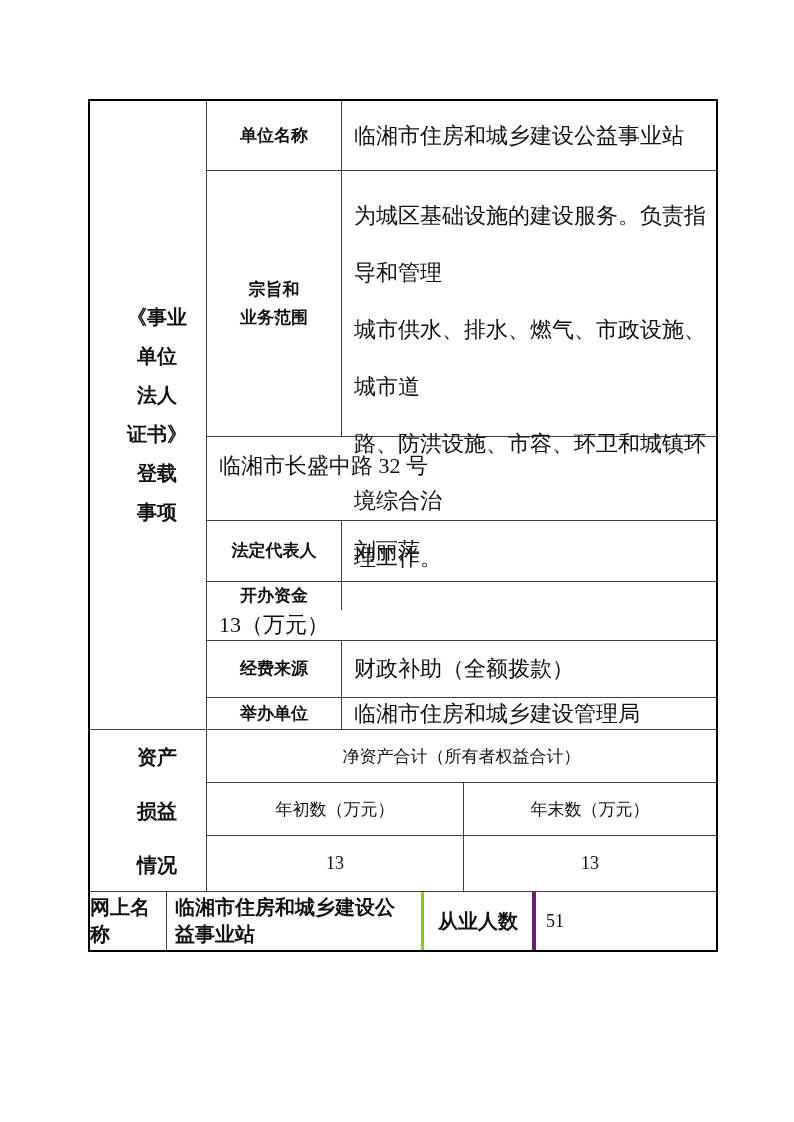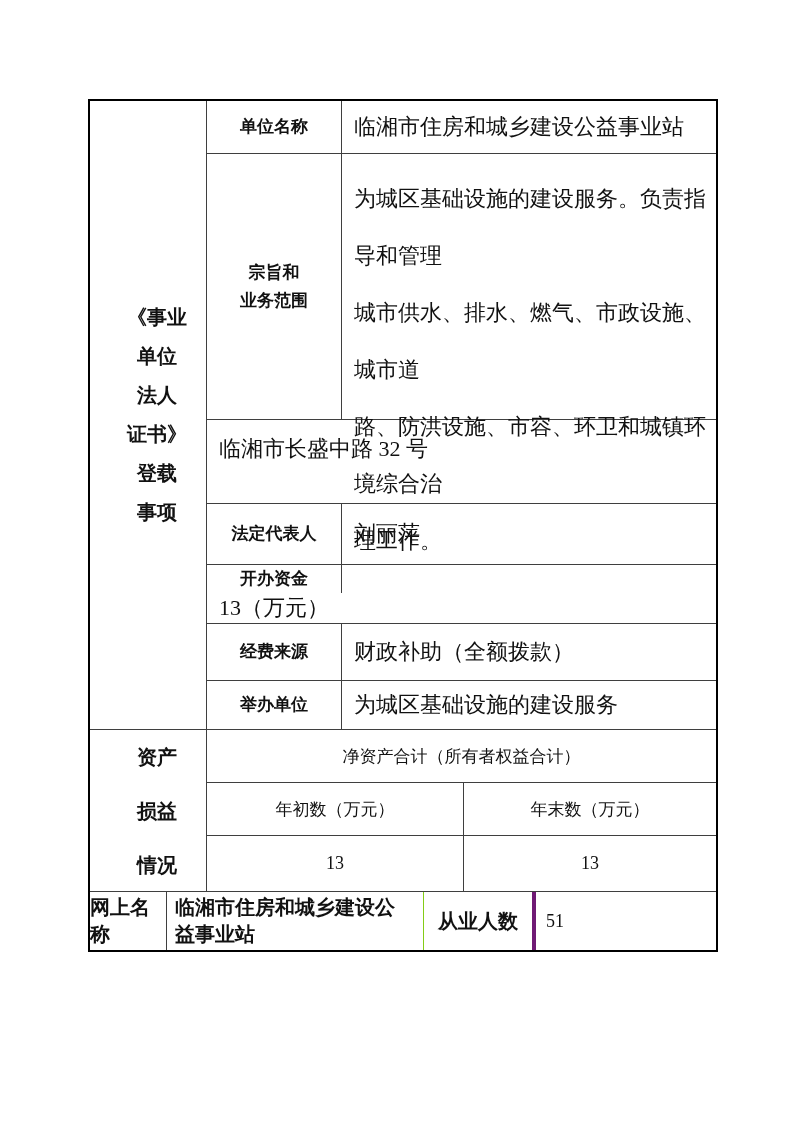--- a/index.html
+++ b/index.html
@@ -31,21 +31,21 @@
     text-align:center;
     font-weight:bold; font-size:20px;
     white-space:pre-line;
     margin-left:18px;
   }
   .cert-group { line-height:39px; }
   .assets-group { line-height:54px; }
   .rows-col { flex:1; display:flex; flex-direction:column; box-sizing:border-box; }
   .row { display:flex; box-sizing:border-box; border-bottom:1px solid #3f3f3f; }
   .row.last { border-bottom:none; flex:1; }
-  .r1 { height:53px; }
+  .r1 { height:70px; }
   .r2 { height:266px; }
   .r3 { height:84px; }
   .r4 { height:61px; }
   .r5 { height:59px;flex-direction:column; }
   .r6 { height:57px; }
   .label-cell {
     width:135px; box-sizing:border-box;
     border-right:1px solid #3f3f3f;
     display:flex; align-items:center; justify-content:center;
     text-align:center;
@@ -76,21 +76,21 @@
   .half-right { flex:1; }
   .num { font-size:18px; }
   .c-label {
     width:77px; box-sizing:border-box;
     border-right:1px solid #3f3f3f;
     display:flex; align-items:center; justify-content:center;
     font-weight:bold; font-size:20px;
   }
   .c-value {
     width:257px; box-sizing:border-box;
-    border-right:1px solid #84cc16;
+    border-right:3px solid #84cc16;
     display:flex; align-items:center;
     padding:2px 6px 2px 8px;
     font-weight:bold; font-size:20px; line-height:27px;
     white-space:pre-line;
   }
   .c-staff-label {
     width:112px; box-sizing:border-box;
     border-right:4px solid #701a75;
     display:flex; align-items:center; justify-content:center;
     font-weight:bold; font-size:20px;
@@ -145,21 +145,21 @@
           <div class="value-cell">13（万元）</div>
         </div>
 
         <div class="row r6">
           <div class="label-cell">经费来源</div>
           <div class="value-cell">财政补助（全额拨款）</div>
         </div>
 
         <div class="row last">
           <div class="label-cell">举办单位</div>
-          <div class="value-cell">为城区基础设施的建设服务</div>
+          <div class="value-cell">临湘市住房和城乡建设管理局</div>
         </div>
 
       </div>
     </div>
 
     <div class="sec sec-b">
       <div class="group-cell assets-group">资产
 损益
 情况</div>
       <div class="b-rows">

